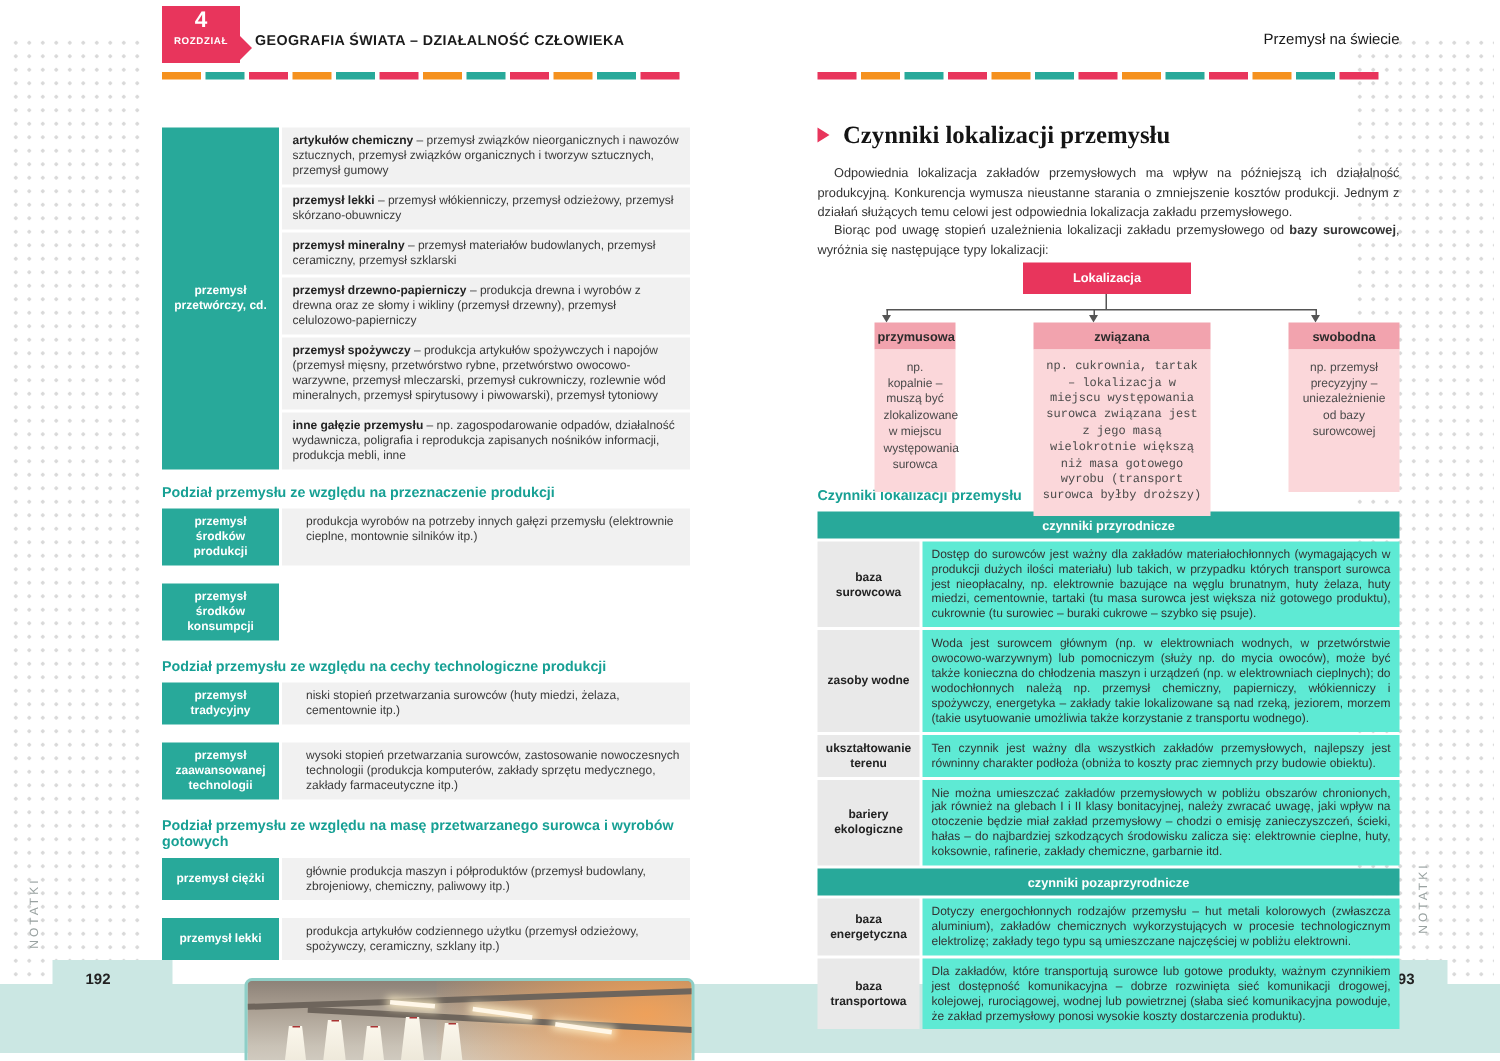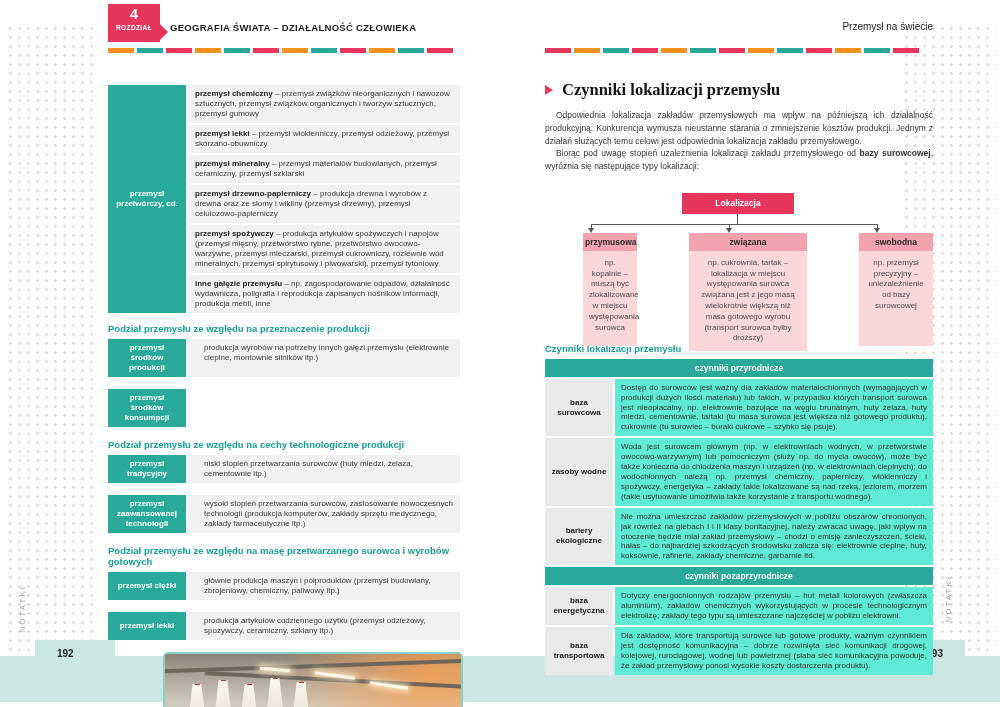--- a/index.html
+++ b/index.html
@@ -57,29 +57,29 @@
   .photo .cone { position:absolute; width:20px; height:40px; background:linear-gradient(180deg,#fbf7ec,#e8e2d2); clip-path:polygon(28% 0,72% 0,95% 100%,5% 100%); }
   .photo .cone::before { content:""; position:absolute; left:38%; top:-4px; width:25%; height:5px; background:#a33; }
 
   
   .content-right { position:absolute; left:545px; top:80px; width:388px; }
   .main-title { display:flex; align-items:center; gap:9px; margin-bottom:9px; }
   .main-title .tri { width:0; height:0; border-left:8px solid #e8355c; border-top:5px solid transparent; border-bottom:5px solid transparent; }
   .main-title h1 { font-family:"Liberation Serif", serif; font-size:16.5px; font-weight:bold; color:#141414; }
   .para { font-size:8.5px; line-height:1.5; color:#333; text-align:justify; text-indent:11px; }
 
-  .diagram { position:relative; height:140px; margin-top:20px; }
+  .diagram { position:relative; height:140px; margin-top:2px; }
   .dg-root { position:absolute; left:137px; top:0; width:112px; height:21px; background:#e8355c; color:#fff; font-size:8.5px; font-weight:bold; display:flex; align-items:center; justify-content:center; }
   .dg-line { position:absolute; background:#555; }
   .dg-arrow { position:absolute; width:0; height:0; border-left:3.5px solid transparent; border-right:3.5px solid transparent; border-top:5px solid #555; }
   .dg-node { position:absolute; top:40px;padding-left:38px; }
   .dg-node .hd { background:#f2a3ae; color:#2b2b2b; font-size:8.5px; font-weight:bold; text-align:center; padding:4px 2px; }
   .dg-node .bd { background:#fbd7da; color:#4a4a4a; font-size:8px; line-height:1.35; text-align:center; padding:7px 6px; }
   .dg-n1 { left:0; width:92px; } .dg-n2 { left:106px; width:156px; } .dg-n3 { left:276px; width:112px; }
-  .dg-n1 .bd, .dg-n3 .bd { min-height:95px; } .dg-n2 .bd { min-height:95px; }
+  .dg-n1 .bd, .dg-n3 .bd { min-height:95px; } .dg-n2 .bd { min-height:95px;font-family:Liberation Mono, monospace; }
 
   .factors-heading { font-size:9.5px; font-weight:bold; color:#17a094; margin:10px 0 5px; }
   .ftbl .group { background:#28a99a; color:#fff; font-size:8.5px; font-weight:bold; text-align:center; padding:4px 0; margin-bottom:2px; }
   .ftbl .frow { display:flex; margin-bottom:2px; }
   .ftbl .flabel { width:68px; flex:0 0 68px; margin-right:2px; background:#e9e9e9; color:#222; font-size:8px; font-weight:bold; line-height:1.25; display:flex; align-items:center; justify-content:center; text-align:center; padding:3px; }
   .ftbl .fdesc { flex:1; background:#5eead4; font-size:8px; line-height:1.24; color:#333; padding:4px 6px; text-align:justify; }
 </style>
 </head>
 <body>
 
@@ -127,21 +127,21 @@
       <span class="c-orange"></span>
       <span class="c-teal"></span>
       <span class="c-pink"></span>
   </div>
 
   <div class="content-left">
 
     <div class="t1">
       <div class="tbl-label">przemysł przetwórczy, cd.</div>
       <div class="t1-rows">
-        <div class="cell"><b>przemysł chemiczny</b><span> – przemysł związków nieorganicznych i nawozów sztucznych, przemysł związków organicznych i tworzyw sztucznych, przemysł gumowy</span></div>
+        <div class="cell"><b>artykułów chemiczny</b><span> – przemysł związków nieorganicznych i nawozów sztucznych, przemysł związków organicznych i tworzyw sztucznych, przemysł gumowy</span></div>
         <div class="cell"><b>przemysł lekki</b><span> – przemysł włókienniczy, przemysł odzieżowy, przemysł skórzano-obuwniczy</span></div>
         <div class="cell"><b>przemysł mineralny</b><span> – przemysł materiałów budowlanych, przemysł ceramiczny, przemysł szklarski</span></div>
         <div class="cell"><b>przemysł drzewno-papierniczy</b><span> – produkcja drewna i wyrobów z drewna oraz ze słomy i wikliny (przemysł drzewny), przemysł celulozowo-papierniczy</span></div>
         <div class="cell"><b>przemysł spożywczy</b><span> – produkcja artykułów spożywczych i napojów (przemysł mięsny, przetwórstwo rybne, przetwórstwo owocowo-warzywne, przemysł mleczarski, przemysł cukrowniczy, rozlewnie wód mineralnych, przemysł spirytusowy i piwowarski), przemysł tytoniowy</span></div>
         <div class="cell"><b>inne gałęzie przemysłu</b><span> – np. zagospodarowanie odpadów, działalność wydawnicza, poligrafia i reprodukcja zapisanych nośników informacji, produkcja mebli, inne</span></div>
       </div>
     </div>
 
     <div class="sec-heading">Podział przemysłu ze względu na przeznaczenie produkcji</div>
     <div class="tbl2">
@@ -240,20 +240,24 @@
       <div class="group">czynniki przyrodnicze</div>
       <div class="frow">
         <div class="flabel">baza surowcowa</div>
         <div class="fdesc">Dostęp do surowców jest ważny dla zakładów materiałochłonnych (wymagających w produkcji dużych ilości materiału) lub takich, w przypadku których transport surowca jest nieopłacalny, np. elektrownie bazujące na węglu brunatnym, huty żelaza, huty miedzi, cementownie, tartaki (tu masa surowca jest większa niż gotowego produktu), cukrownie (tu surowiec – buraki cukrowe – szybko się psuje).</div>
       </div>
       <div class="frow">
         <div class="flabel">zasoby wodne</div>
         <div class="fdesc">Woda jest surowcem głównym (np. w elektrowniach wodnych, w przetwórstwie owocowo-warzywnym) lub pomocniczym (służy np. do mycia owoców), może być także konieczna do chłodzenia maszyn i urządzeń (np. w elektrowniach cieplnych); do wodochłonnych należą np. przemysł chemiczny, papierniczy, włókienniczy i spożywczy, energetyka – zakłady takie lokalizowane są nad rzeką, jeziorem, morzem (takie usytuowanie umożliwia także korzystanie z transportu wodnego).</div>
       </div>
       <div class="frow">
+        <div class="flabel">ukształtowanie terenu</div>
+        <div class="fdesc">Ten czynnik jest ważny dla wszystkich zakładów przemysłowych, najlepszy jest równinny charakter podłoża (obniża to koszty prac ziemnych przy budowie obiektu).</div>
+      </div>
+      <div class="frow">
         <div class="flabel">bariery ekologiczne</div>
         <div class="fdesc">Nie można umieszczać zakładów przemysłowych w pobliżu obszarów chronionych, jak również na glebach I i II klasy bonitacyjnej, należy zwracać uwagę, jaki wpływ na otoczenie będzie miał zakład przemysłowy – chodzi o emisję zanieczyszczeń, ścieki, hałas – do najbardziej szkodzących środowisku zalicza się: elektrownie cieplne, huty, koksownie, rafinerie, zakłady chemiczne, garbarnie itd.</div>
       </div>
       <div class="group">czynniki pozaprzyrodnicze</div>
       <div class="frow">
         <div class="flabel">baza energetyczna</div>
         <div class="fdesc">Dotyczy energochłonnych rodzajów przemysłu – hut metali kolorowych (zwłaszcza aluminium), zakładów chemicznych wykorzystujących w procesie technologicznym elektrolizę; zakłady tego typu są umieszczane najczęściej w pobliżu elektrowni.</div>
       </div>
       <div class="frow">
         <div class="flabel">baza transportowa</div>

